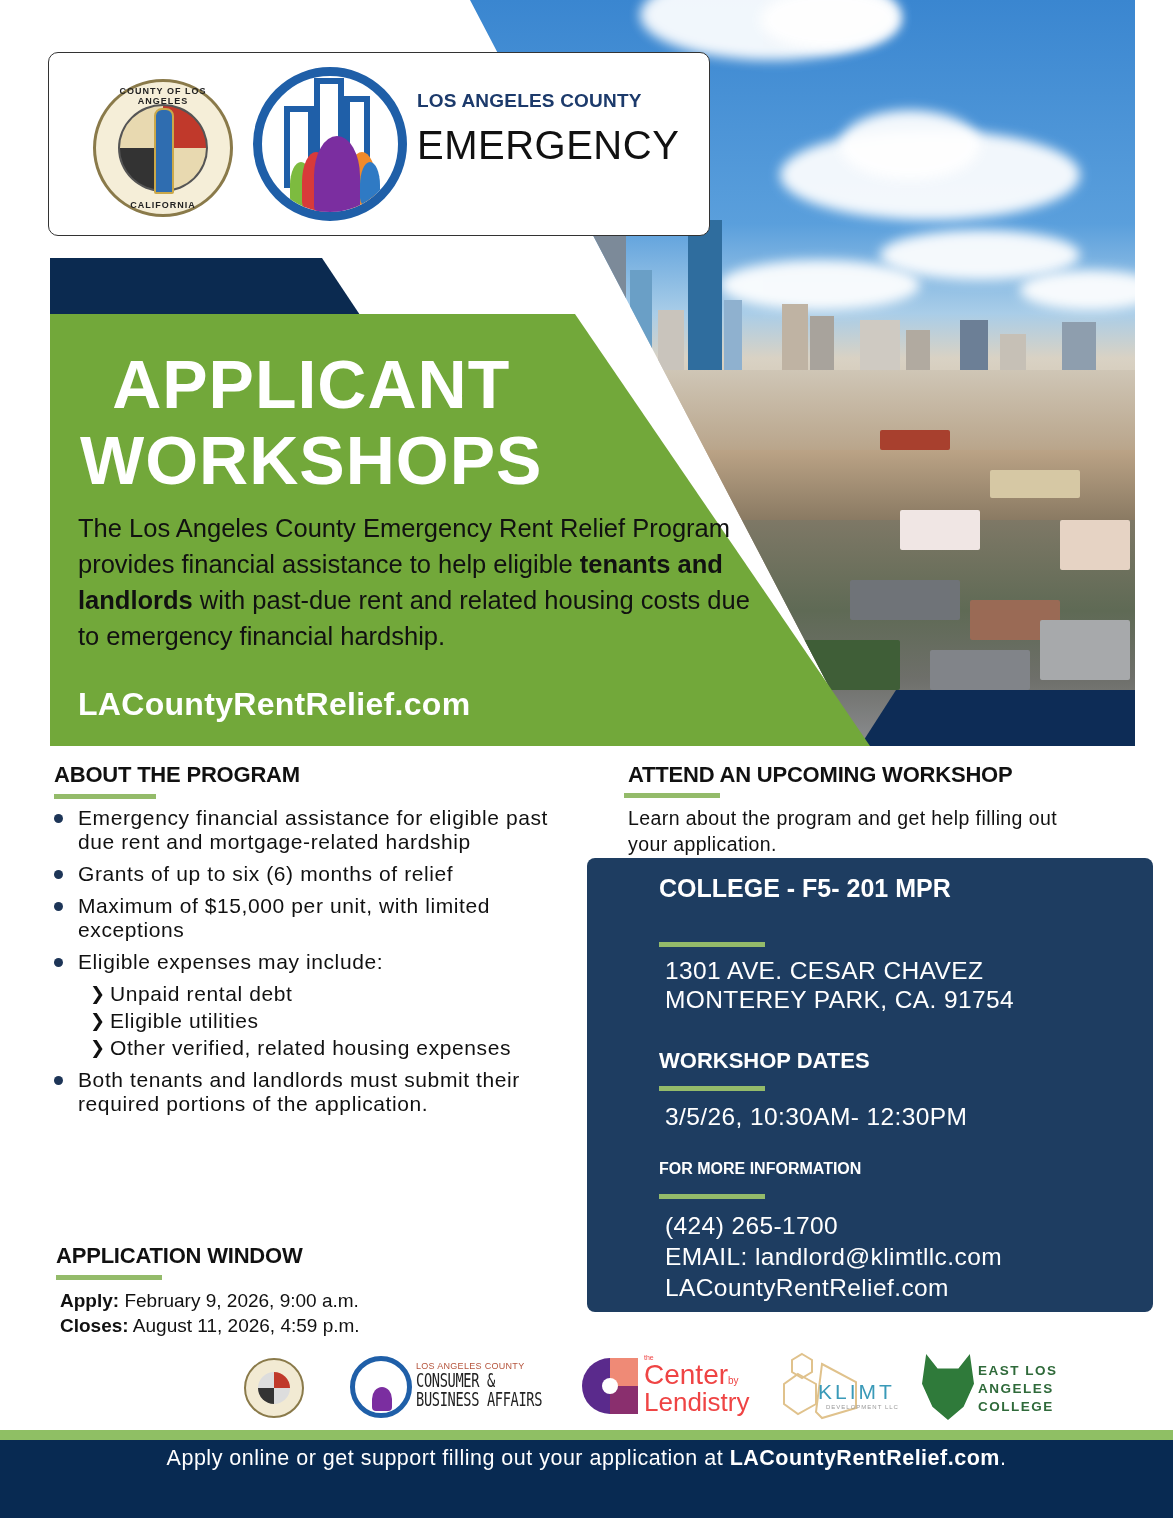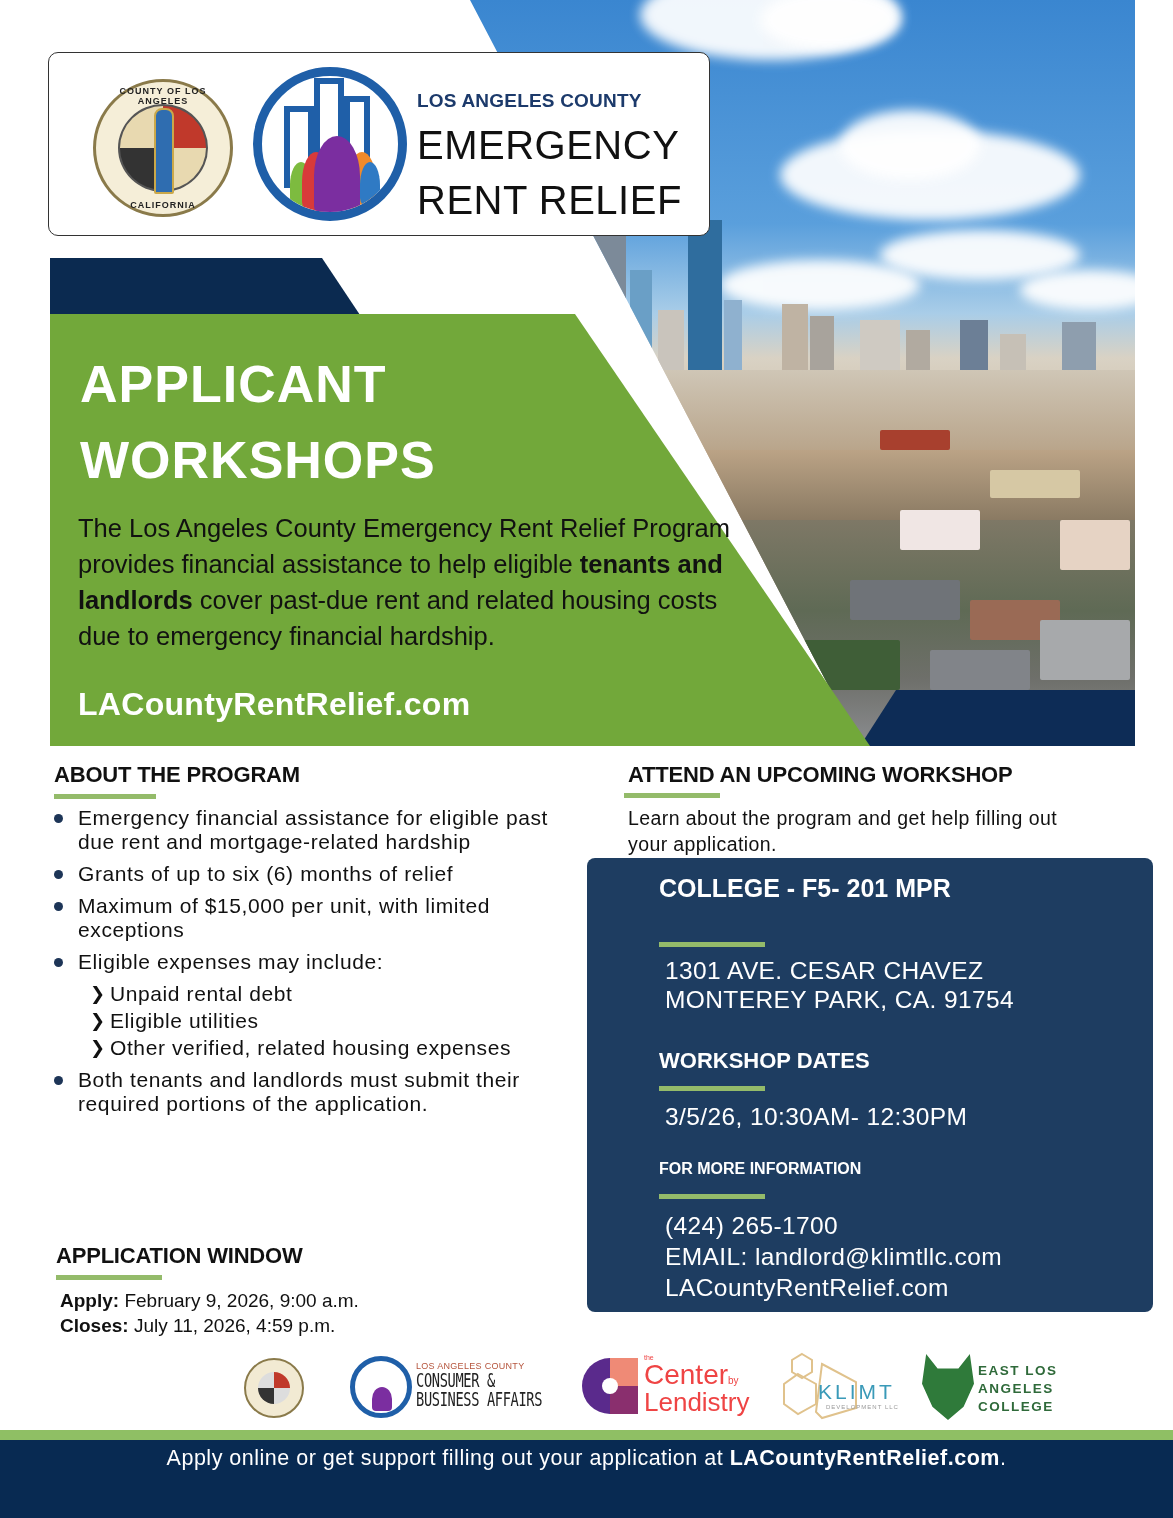--- a/index.html
+++ b/index.html
@@ -55,21 +55,21 @@
   .navy-band {
     position: absolute; left: 50px; top: 258px; width: 310px; height: 57px; background: #0b2a50;
     clip-path: polygon(0 0, 272px 0, 310px 57px, 0 57px);
   }
   .green-block {
     position: absolute; left: 50px; top: 314px; width: 820px; height: 432px; background: #72a83a;
     clip-path: polygon(0 0, 525px 0, 820px 432px, 0 432px);
   }
   .hero-title {
     position: absolute; left: 80px; top: 346px; color: #fff; font-weight: 800;
-    font-size: 52px; line-height: 76px; letter-spacing: 1px;
+    font-size: 68px; line-height: 76px; letter-spacing: 1px; text-align: center;
   }
   .hero-desc {
     position: absolute; left: 78px; top: 510px; width: 680px; color: #111;
     font-size: 25.5px; line-height: 36px;
   }
   .hero-desc b { font-weight: 800; }
   .hero-url { position: absolute; left: 78px; top: 686px; color: #fff; font-size: 32px; font-weight: 800; letter-spacing: .3px; }
 
   
   .sec-h { position: absolute; font-size: 22px; font-weight: 800; color: #111; letter-spacing: -.2px; }
@@ -184,32 +184,31 @@
     <div class="b" style="left:82px;width:26px;height:92px;"></div>
     <div class="p" style="left:28px;top:86px;width:22px;height:46px;background:#7dbb3f;"></div>
     <div class="p" style="left:40px;top:76px;width:28px;height:60px;background:#d83a3a;"></div>
     <div class="p" style="left:86px;top:76px;width:28px;height:60px;background:#f08a2a;"></div>
     <div class="p" style="left:98px;top:86px;width:20px;height:46px;background:#2f7ac4;"></div>
     <div class="p" style="left:52px;top:60px;width:46px;height:80px;background:#7b2ea0;"></div>
   </div>
   <div class="card-title">
     <div class="small">LOS ANGELES COUNTY</div>
     <div class="big">EMERGENCY</div>
-    <div class="big">RENT RELIEF</div>
   </div>
 </div>
 
 <div class="navy-band"></div>
 <div class="green-block"></div>
 
 <div class="hero-title">
   <div>APPLICANT</div>
   <div>WORKSHOPS</div>
 </div>
-<div class="hero-desc"><span>The Los Angeles County Emergency Rent Relief Program provides financial assistance to help eligible </span><b>tenants and landlords</b><span> cover past-due rent and related housing costs due to emergency financial hardship.</span></div>
+<div class="hero-desc"><span>The Los Angeles County Emergency Rent Relief Program provides financial assistance to help eligible </span><b>tenants and landlords</b><span> with past-due rent and related housing costs due to emergency financial hardship.</span></div>
 <div class="hero-url">LACountyRentRelief.com</div>
 
 <div class="sec-h" style="left:54px;top:762px;">ABOUT THE PROGRAM</div>
 <div class="green-rule" style="left:54px;top:794px;width:102px;"></div>
 
 <div class="bullets">
   <div class="bi">Emergency financial assistance for eligible past due rent and mortgage-related hardship</div>
   <div class="bi">Grants of up to six (6) months of relief</div>
   <div class="bi">Maximum of $15,000 per unit, with limited exceptions</div>
   <div class="bi">Eligible expenses may include:</div>
@@ -218,21 +217,21 @@
     <div class="sub"><span class="chev">❯</span><span>Eligible utilities</span></div>
     <div class="sub"><span class="chev">❯</span><span>Other verified, related housing expenses</span></div>
   </div>
   <div class="bi">Both tenants and landlords must submit their required portions of the application.</div>
 </div>
 
 <div class="sec-h" style="left:56px;top:1243px;">APPLICATION WINDOW</div>
 <div class="green-rule" style="left:56px;top:1275px;width:106px;"></div>
 <div class="appwin">
   <div><b>Apply:</b><span> February 9, 2026, 9:00 a.m.</span></div>
-  <div><b>Closes:</b><span> July 11, 2026, 4:59 p.m.</span></div>
+  <div><b>Closes:</b><span> August 11, 2026, 4:59 p.m.</span></div>
 </div>
 
 <div class="sec-h" style="left:628px;top:762px;">ATTEND AN UPCOMING WORKSHOP</div>
 <div class="green-rule" style="left:624px;top:793px;width:96px;"></div>
 <div class="attend-sub">Learn about the program and get help filling out your application.</div>
 
 <div class="info-box">
   <div class="ib-h" style="top:14px;font-size:25px;line-height:32px;">
     <div>COLLEGE - F5- 201 MPR</div>
   </div>

